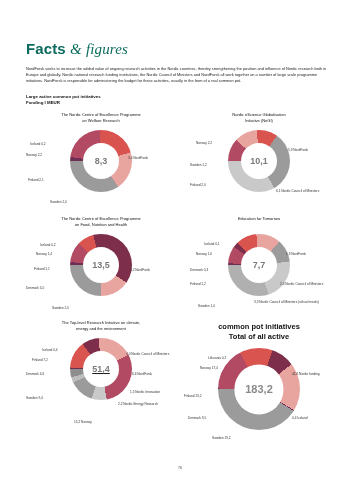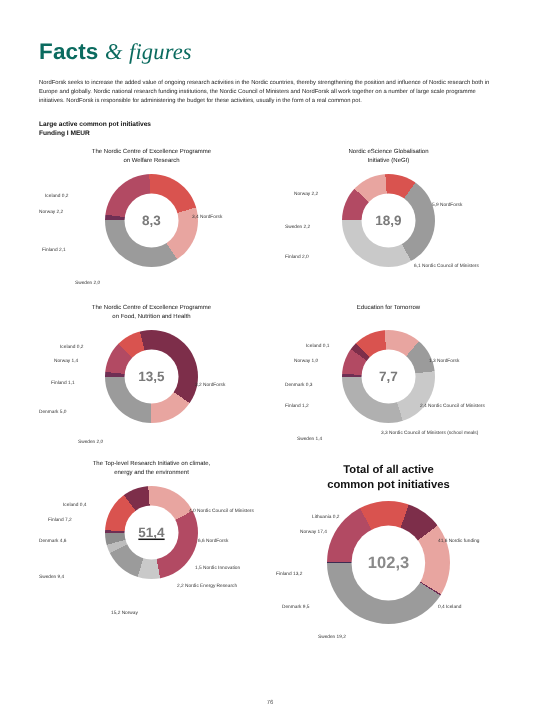--- a/index.html
+++ b/index.html
@@ -4,21 +4,21 @@
 <style>
   html,body{margin:0;padding:0;}
   body{
     width:360px;height:480px;
     background:#ffffff;
     font-family:"Liberation Sans", sans-serif;
     color:#1a1a1a;
     overflow:hidden;
   }
   .page{position:relative;width:360px;height:480px;padding:0;box-sizing:border-box;}
-  .inner{padding:26px 26px 0 26px;}
+  .inner{padding:40px 26px 0 26px;}
   h1.title{
     margin:0 0 8px 0;
     font-size:15px;
     font-weight:bold;
     color:#0b6b5f;
     letter-spacing:0.1px;
   }
   h1.title .amp{font-family:"Liberation Serif", serif;font-style:italic;font-weight:normal;}
   h1.title .fig{font-family:"Liberation Serif", serif;font-style:italic;font-weight:normal;}
   p.intro{
@@ -125,21 +125,21 @@
         </div>
 
         <div class="cell">
           <div class="ctitle">
               <div>Nordic eScience Globalisation</div>
               <div>Initiative (NeGI)</div>
             </div>
           <div class="donutwrap">
             <div class="donut" style="width: 62px; height: 62px; border-radius: 50%; background: conic-gradient(from -90deg, rgb(178, 74, 99) 0deg, rgb(178, 74, 99) 43.04deg, rgb(232, 165, 160) 43.04deg, rgb(232, 165, 160) 86.09deg, rgb(217, 83, 79) 86.09deg, rgb(217, 83, 79) 125.22deg, rgb(155, 155, 155) 125.22deg, rgb(155, 155, 155) 240.65deg, rgb(201, 201, 201) 240.65deg, rgb(201, 201, 201) 360deg);">
                 <div class="hole" style="width: 35.96px; height: 35.96px;">
-                  <span>18,9</span>
+                  <span>10,1</span>
                 </div>
               </div>
             <div class="lbl l" style="left:12px;top:15px;">Norway 2,2</div>
             <div class="lbl l" style="left:6px;top:37px;">Sweden 2,2</div>
             <div class="lbl l" style="left:6px;top:57px;">Finland 2,0</div>
             <div class="lbl r" style="left:104px;top:22px;">5,9 NordForsk</div>
             <div class="lbl r" style="left:92px;top:63px;">6,1 Nordic Council of Ministers</div>
           </div>
         </div>
       </div>
@@ -206,27 +206,27 @@
             <div class="lbl r" style="left:48px;top:86px;">15,2 Norway</div>
             <div class="lbl r" style="left:100px;top:18px;">4,0 Nordic Council of Ministers</div>
             <div class="lbl r" style="left:106px;top:38px;">6,6 NordForsk</div>
             <div class="lbl r" style="left:104px;top:56px;">1,5 Nordic Innovation</div>
             <div class="lbl r" style="left:92px;top:68px;">2,2 Nordic Energy Research</div>
           </div>
         </div>
 
         <div class="cell bigcell">
           <div class="bigtitle">
+              <div>common pot initiatives</div>
               <div>Total of all active</div>
-              <div>common pot initiatives</div>
             </div>
           <div class="bigdonutwrap">
             <div class="donut" style="width: 82px; height: 82px; border-radius: 50%; background: conic-gradient(from -90deg, rgb(61, 43, 82) 0deg, rgb(61, 43, 82) 0.71deg, rgb(178, 74, 99) 0.71deg, rgb(178, 74, 99) 62.42deg, rgb(217, 83, 79) 62.42deg, rgb(217, 83, 79) 109.24deg, rgb(125, 46, 74) 109.24deg, rgb(125, 46, 74) 142.94deg, rgb(232, 165, 160) 142.94deg, rgb(232, 165, 160) 211.03deg, rgb(111, 47, 84) 211.03deg, rgb(111, 47, 84) 212.45deg, rgb(155, 155, 155) 212.45deg, rgb(155, 155, 155) 360deg);">
                 <div class="hole bighole" style="width: 49.2px; height: 49.2px;">
-                  <span>102,3</span>
+                  <span>183,2</span>
                 </div>
               </div>
             <div class="lbl l" style="left:24px;top:12px;">Lithuania 0,2</div>
             <div class="lbl l" style="left:16px;top:22px;">Norway 17,4</div>
             <div class="lbl l" style="left:0px;top:50px;">Finland 13,2</div>
             <div class="lbl l" style="left:4px;top:72px;">Denmark 9,5</div>
             <div class="lbl l" style="left:28px;top:92px;">Sweden 19,2</div>
             <div class="lbl r" style="left:108px;top:72px;">0,4 Iceland</div>
             <div class="lbl r" style="left:108px;top:28px;">41,6 Nordic funding</div>
           </div>

